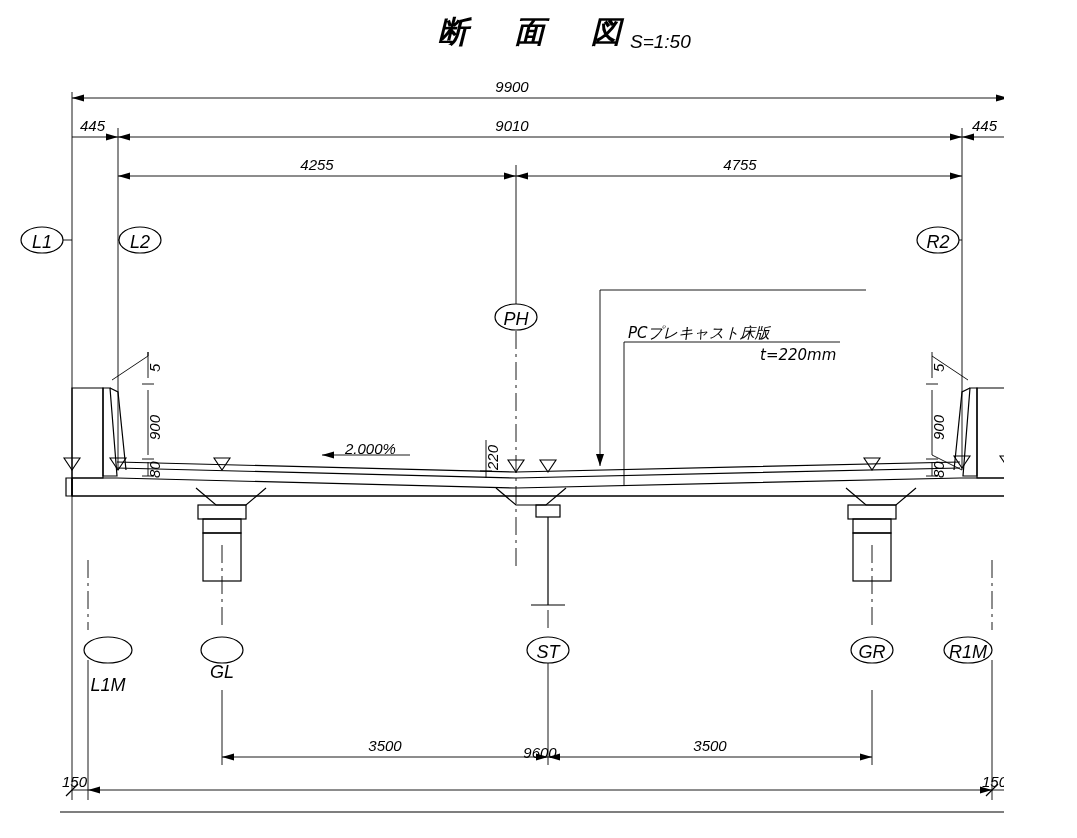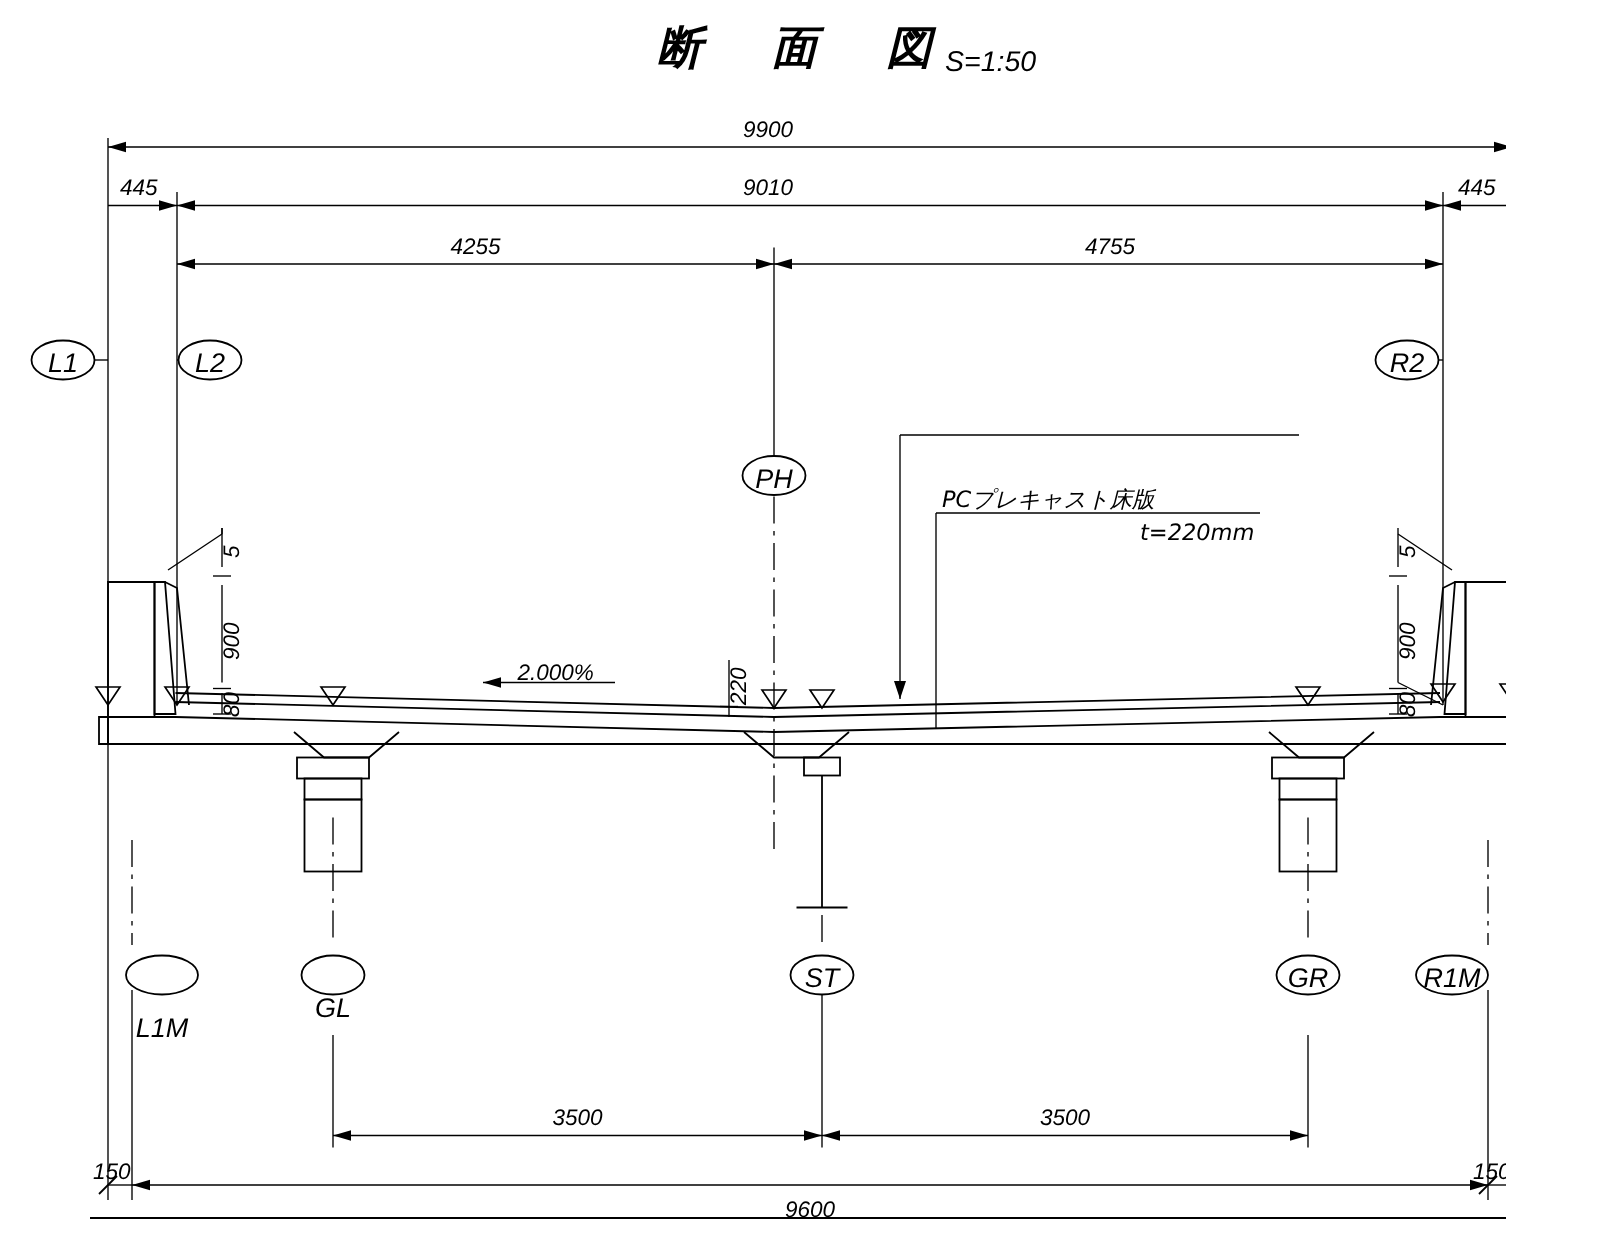--- a/index.html
+++ b/index.html
@@ -289,21 +289,21 @@
   <div class="lbl vert" style="left:146px; top:478px;">80</div>
 
   <div class="lbl vert" style="left:930px; top:372px;">5</div>
   <div class="lbl vert" style="left:930px; top:440px;">900</div>
   <div class="lbl vert" style="left:930px; top:478px;">80</div>
 
   <div class="lbl vert" style="left:484px; top:470px;">220</div>
 
   <div class="lbl" style="left:385px; top:737px; transform:translateX(-50%);">3500</div>
   <div class="lbl" style="left:710px; top:737px; transform:translateX(-50%);">3500</div>
-  <div class="lbl" style="left:540px; top:798px; transform:translateX(-50%);">9600</div>
+  <div class="lbl" style="left:540px; top:744px; transform:translateX(-50%);">9600</div>
   <div class="lbl" style="left:62px; top:773px;">150</div>
   <div class="lbl" style="left:982px; top:773px;">150</div>
 
   <div class="tagtext" style="left:42px;  top:232px; transform:translateX(-50%);">L1</div>
   <div class="tagtext" style="left:140px; top:232px; transform:translateX(-50%);">L2</div>
   <div class="tagtext" style="left:938px; top:232px; transform:translateX(-50%);">R2</div>
   <div class="tagtext" style="left:1036px;top:232px; transform:translateX(-50%);">R1</div>
   <div class="tagtext" style="left:516px; top:309px; transform:translateX(-50%);">PH</div>
   <div class="tagtext" style="left:108px; top:642px; transform:translateX(-50%);margin-top:33px;">L1M</div>
   <div class="tagtext" style="left:222px; top:642px; transform:translateX(-50%);margin-top:20px;">GL</div>

